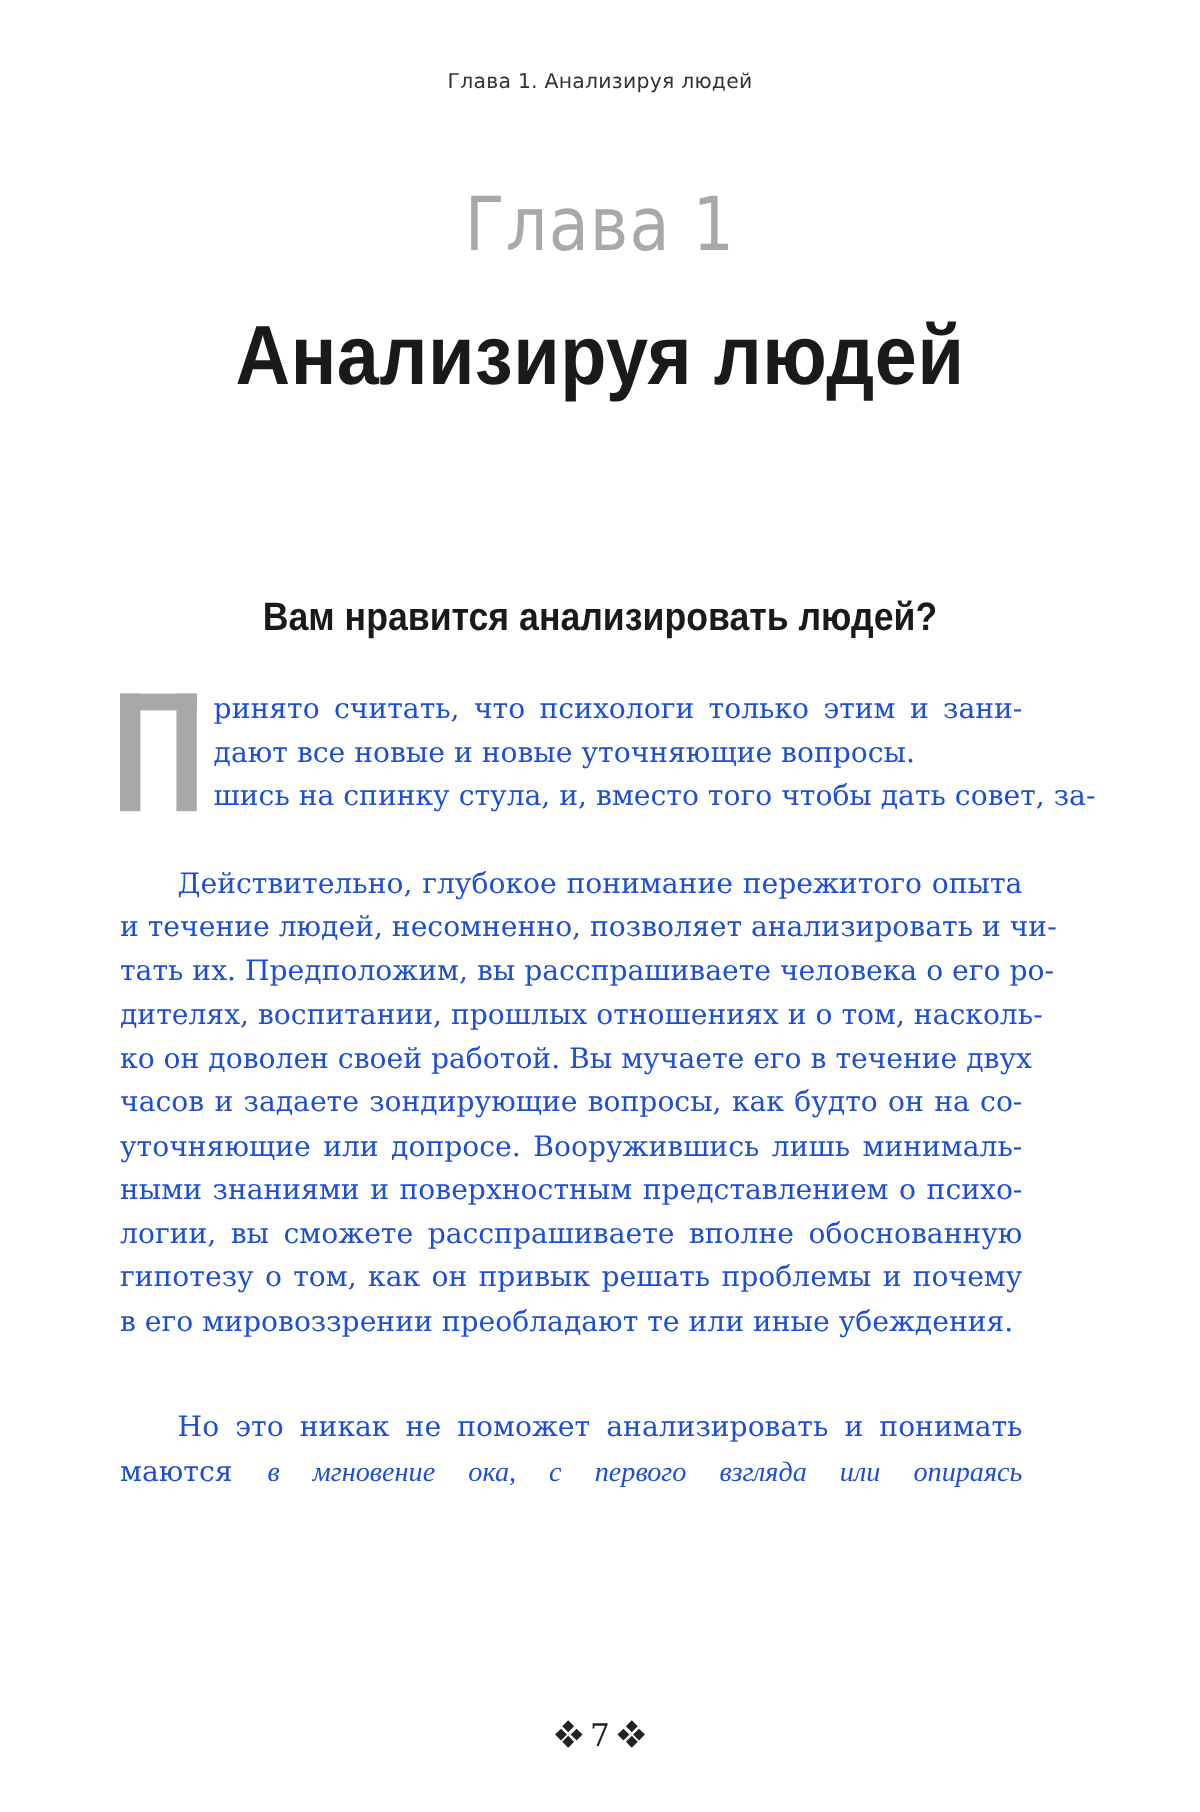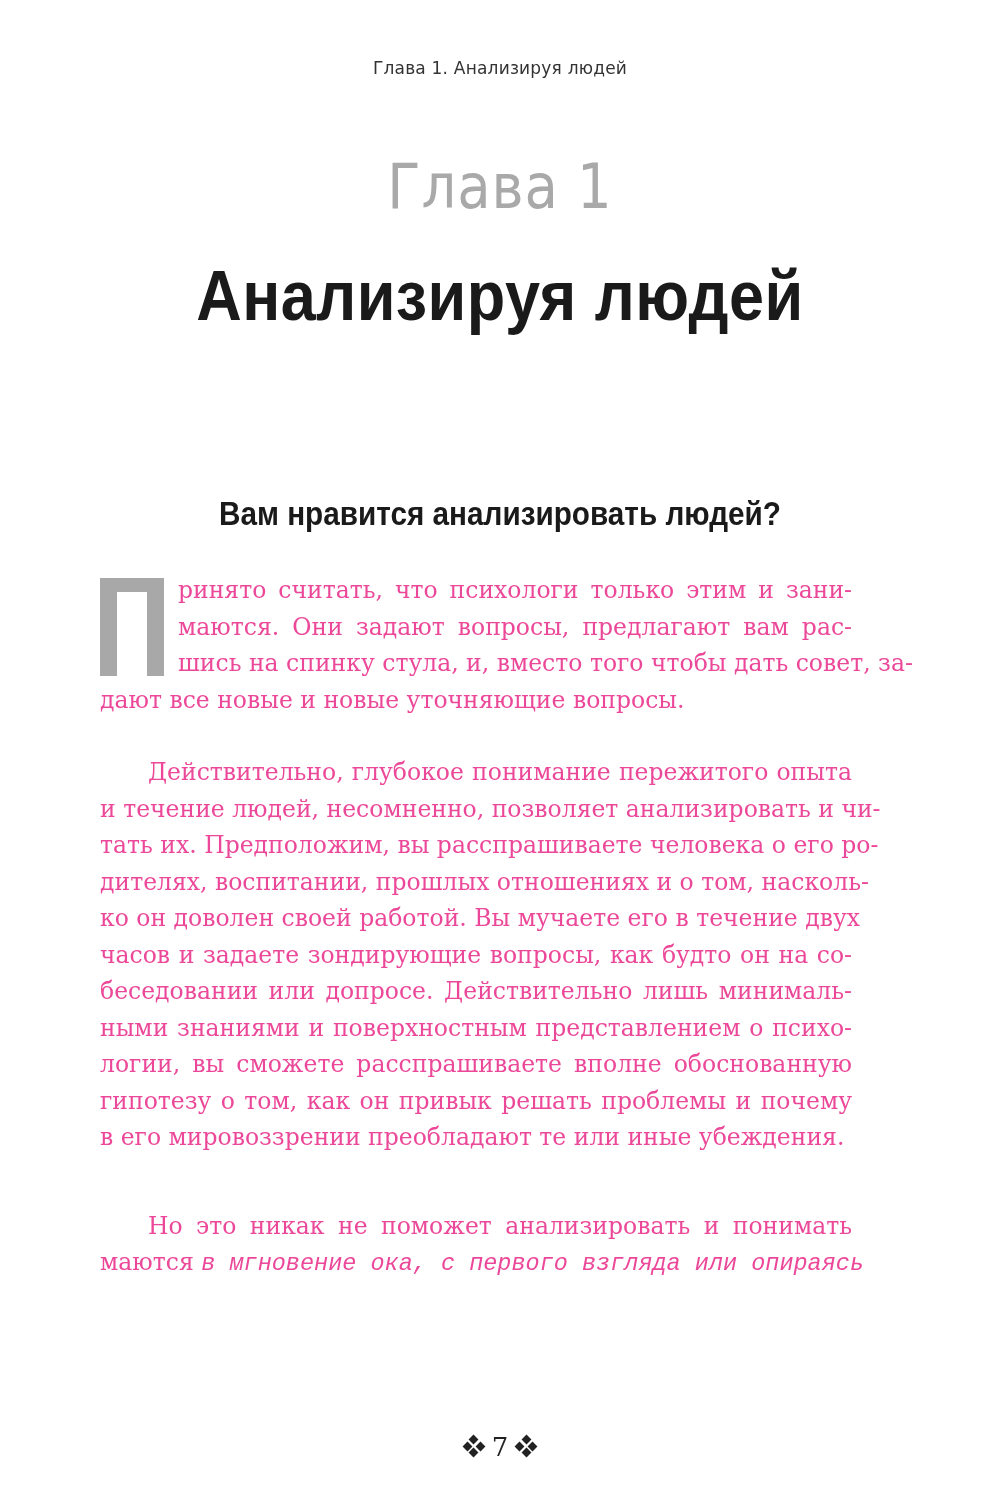--- a/index.html
+++ b/index.html
@@ -70,26 +70,26 @@
       transform: scaleX(0.9);
     }
     .body-text {
       position: absolute;
       top: 572px;
       left: 100px;
       width: 752px;
       font-family: "DejaVu Serif", serif;
       font-size: 23.5px;
       line-height: 36.5px;
-      color: #ec4899;
+      color: #1d4ed8;
       text-align: justify;
     }
     .body-text em {
       font-style: italic;
-      font-family: Liberation Mono, monospace;
+      font-family: Liberation Serif, serif;
     }
     .dropcap {
       float: left;
       width: 64px;
       height: 98px;
       margin: 6px 14px 0 0;
       position: relative;
     }
     .dropcap .dc-left,
     .dropcap .dc-right,
@@ -162,33 +162,32 @@
   <div class="body-text">
 
     <div class="paragraph" style="margin-bottom:36px;">
       <div class="dropcap">
         <span class="dc-top"></span>
         <span class="dc-left"></span>
         <span class="dc-right"></span>
         <span class="dc-glyph">П</span>
       </div>
       <span class="line">ринято считать, что психологи только этим и зани-</span>
-      <span class="line">маются. Они задают вопросы, предлагают вам рас-</span>
+      <span class="line last">дают все новые и новые уточняющие вопросы.</span>
       <span class="line">шись на спинку стула, и, вместо того чтобы дать совет, за-</span>
-      <span class="line last">дают все новые и новые уточняющие вопросы.</span>
     </div>
 
     <div class="paragraph" style="margin-bottom:52px;">
       <span class="line" style="padding-left:48px;">Действительно, глубокое понимание пережитого опыта</span>
       <span class="line">и течение людей, несомненно, позволяет анализировать и чи-</span>
       <span class="line">тать их. Предположим, вы расспрашиваете человека о его ро-</span>
       <span class="line">дителях, воспитании, прошлых отношениях и о том, насколь-</span>
       <span class="line">ко он доволен своей работой. Вы мучаете его в течение двух</span>
       <span class="line">часов и задаете зондирующие вопросы, как будто он на со-</span>
-      <span class="line">беседовании или допросе. Действительно лишь минималь-</span>
+      <span class="line">уточняющие или допросе. Вооружившись лишь минималь-</span>
       <span class="line">ными знаниями и поверхностным представлением о психо-</span>
       <span class="line">логии, вы сможете расспрашиваете вполне обоснованную</span>
       <span class="line">гипотезу о том, как он привык решать проблемы и почему</span>
       <span class="line last">в его мировоззрении преобладают те или иные убеждения.</span>
     </div>
 
 
     <div class="paragraph">
       <span class="line" style="padding-left:48px;">Но это никак не поможет анализировать и понимать</span>
       <span class="line"><span>маются </span><em>в мгновение ока, с первого взгляда или опираясь</em></span>

